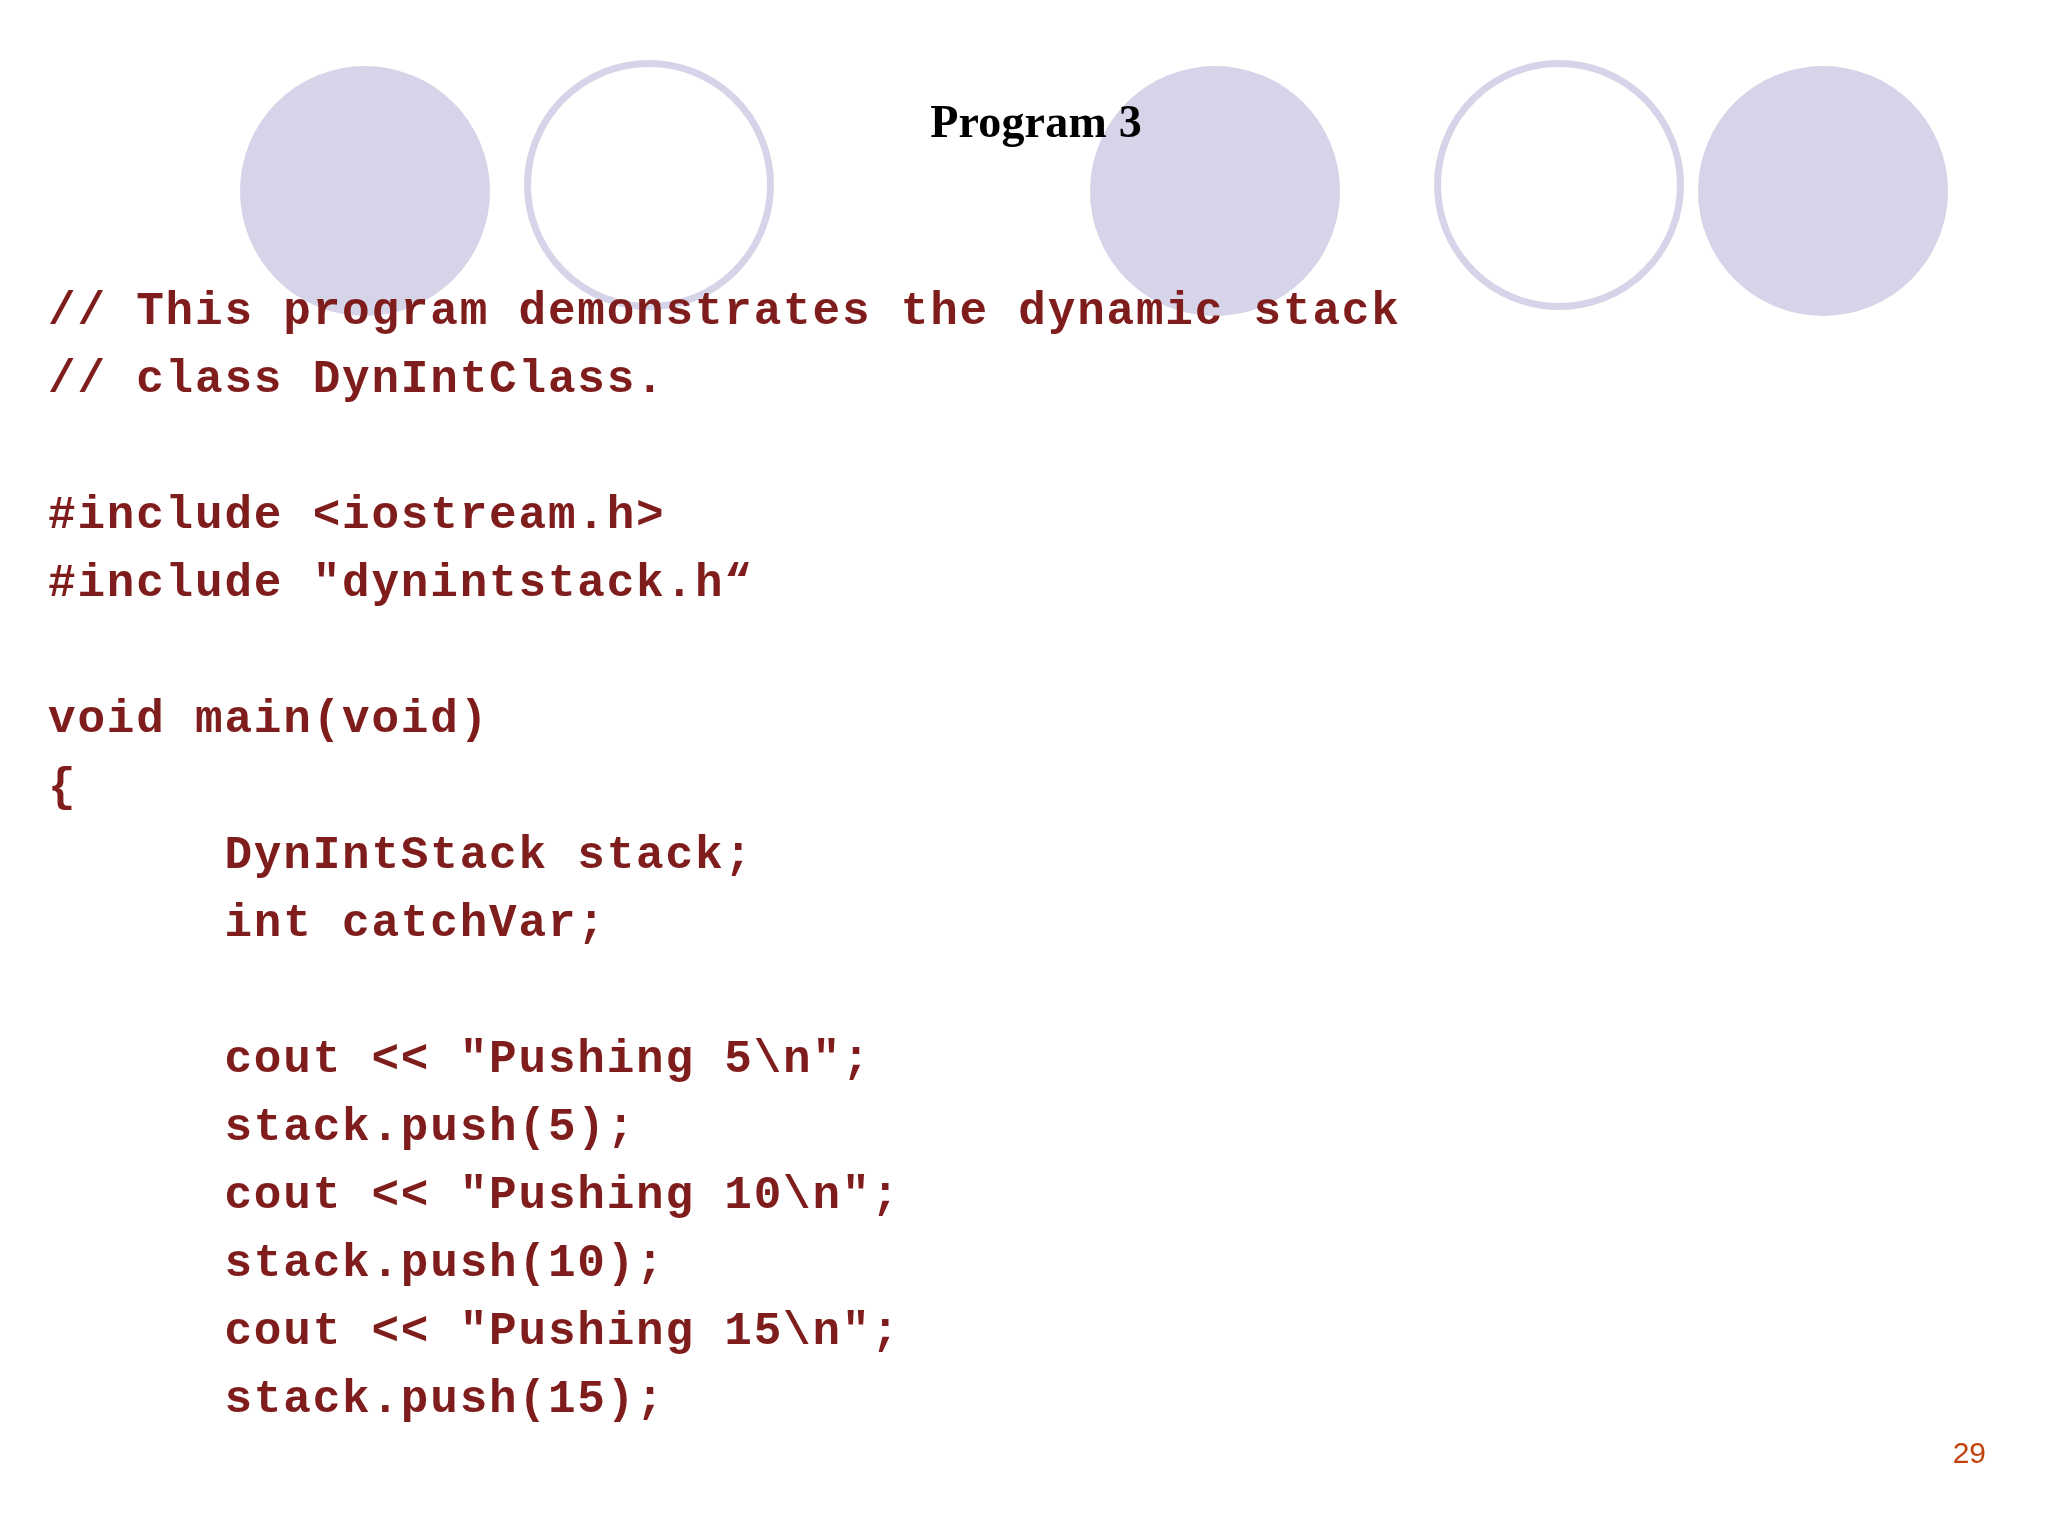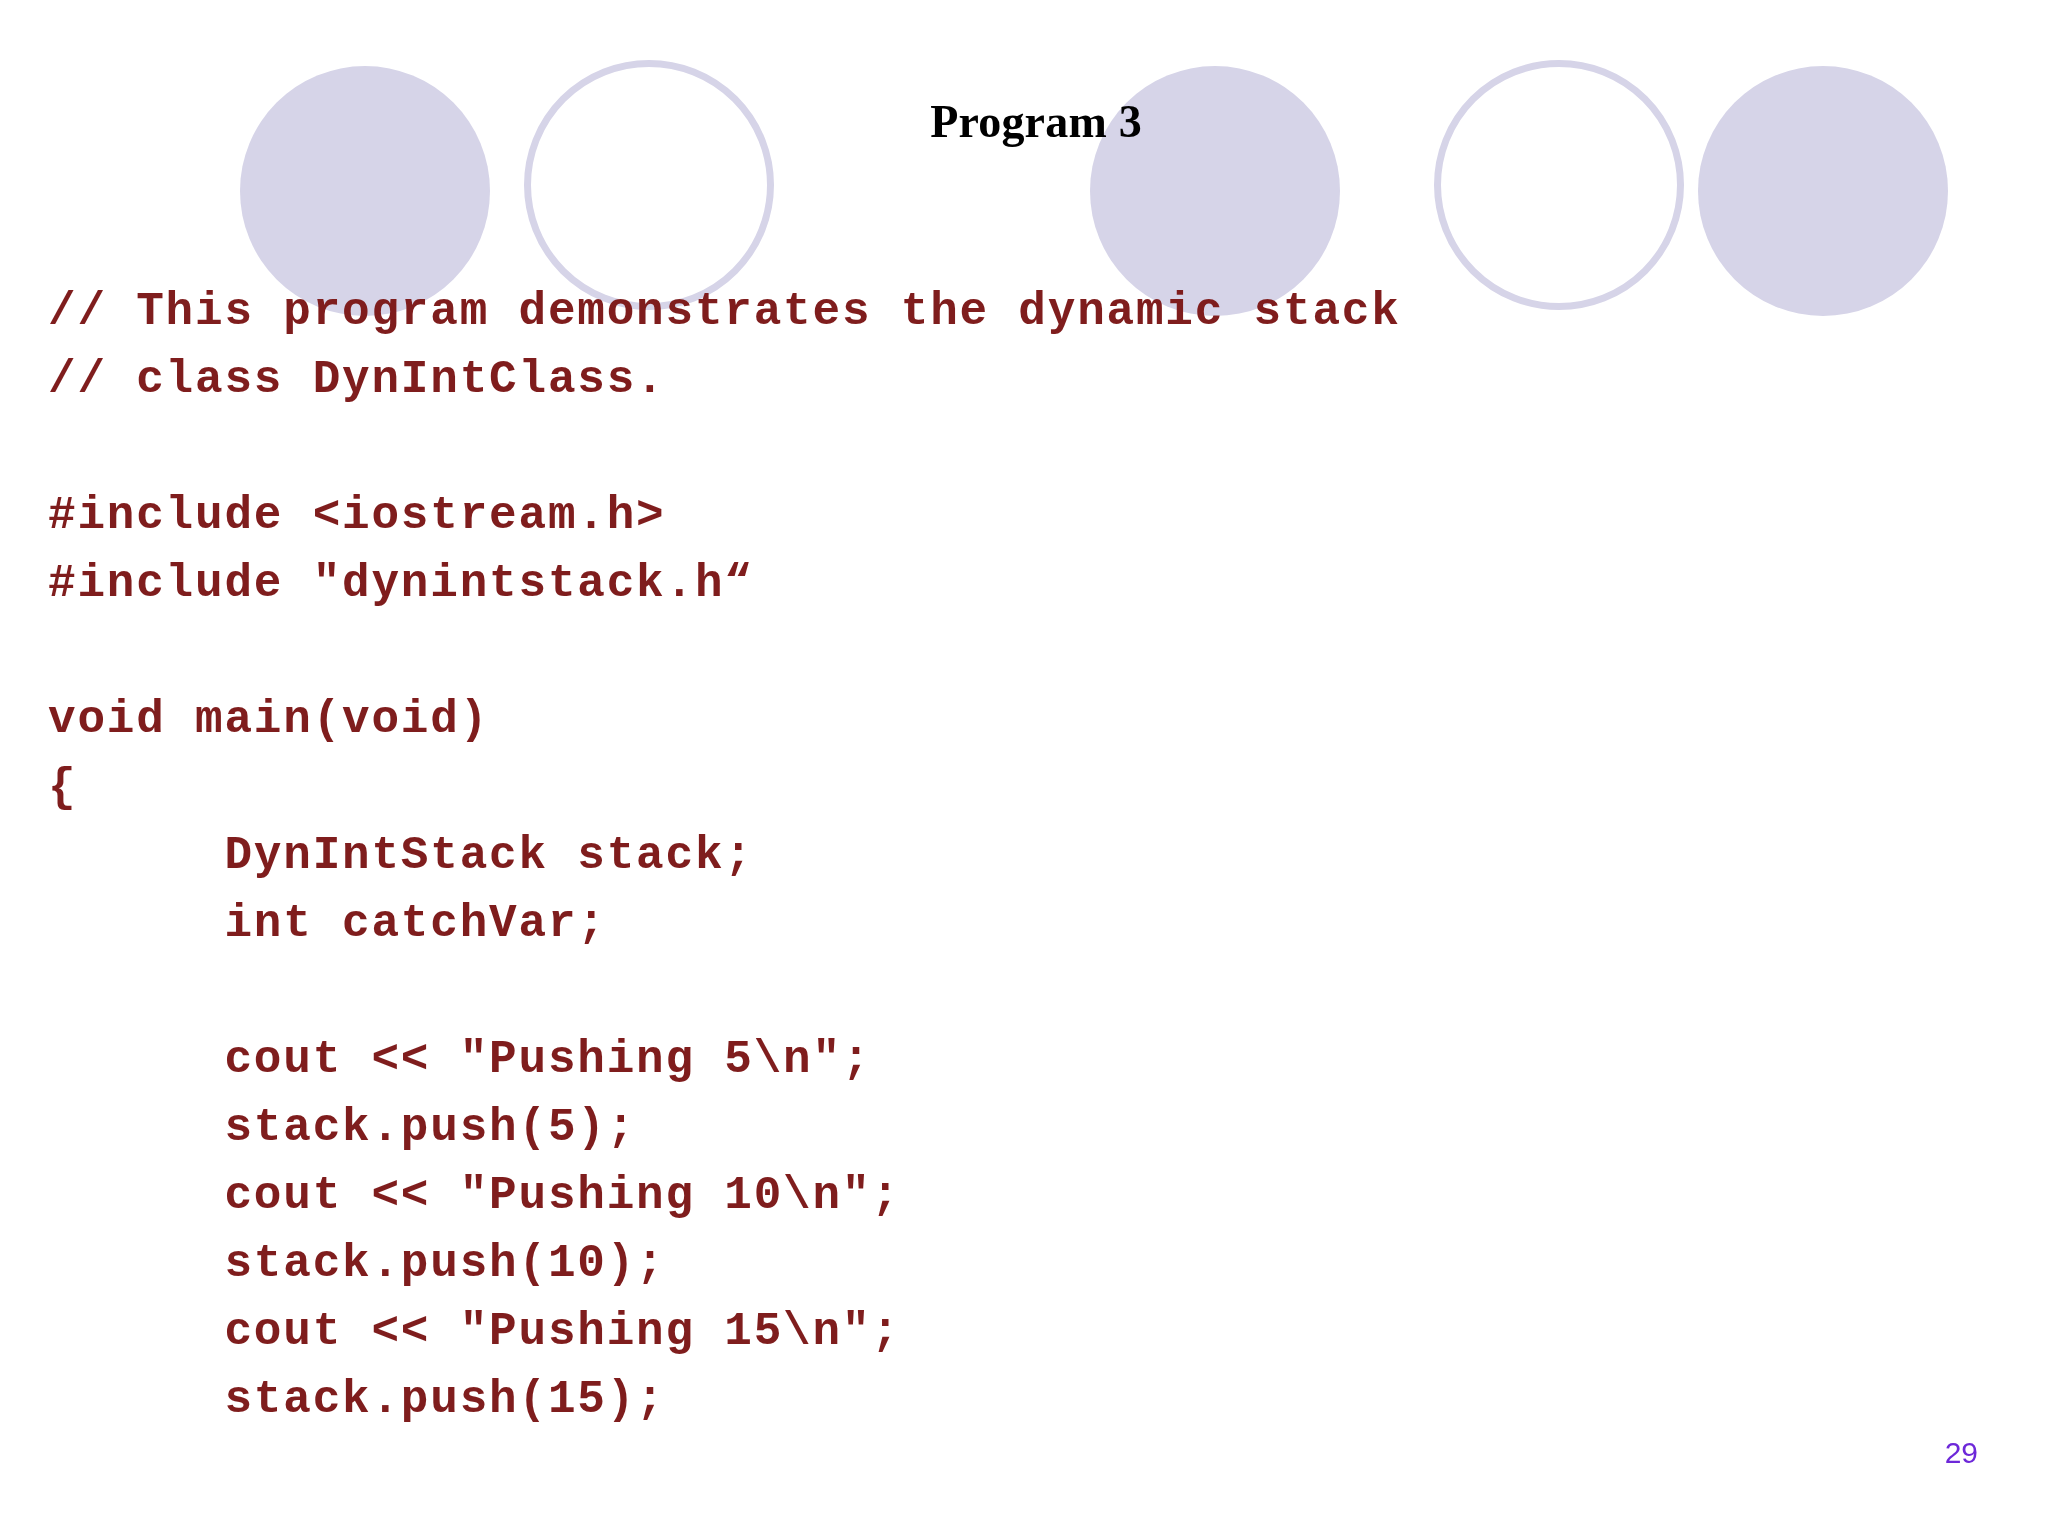--- a/index.html
+++ b/index.html
@@ -67,26 +67,26 @@
     height: 68px;
     white-space: pre;
   }
   .code-line.blank {
     height: 68px;
   }
 
   
   #page-number {
     position: absolute;
-    right: 70px;
+    right: 62px;
     bottom: 66px;
     font-family: "Liberation Sans", sans-serif;
     font-size: 30px;
     line-height: 34px;
-    color: #6d28d9;
+    color: #c2410c;
     z-index: 6;
   }
 </style>
 </head>
 <body>
 
 <div id="slide">
 
   <div id="decor-layer">
       <div class="deco-circle filled" style="left: 240px; top: 66px; width: 250px; height: 250px;"></div>

